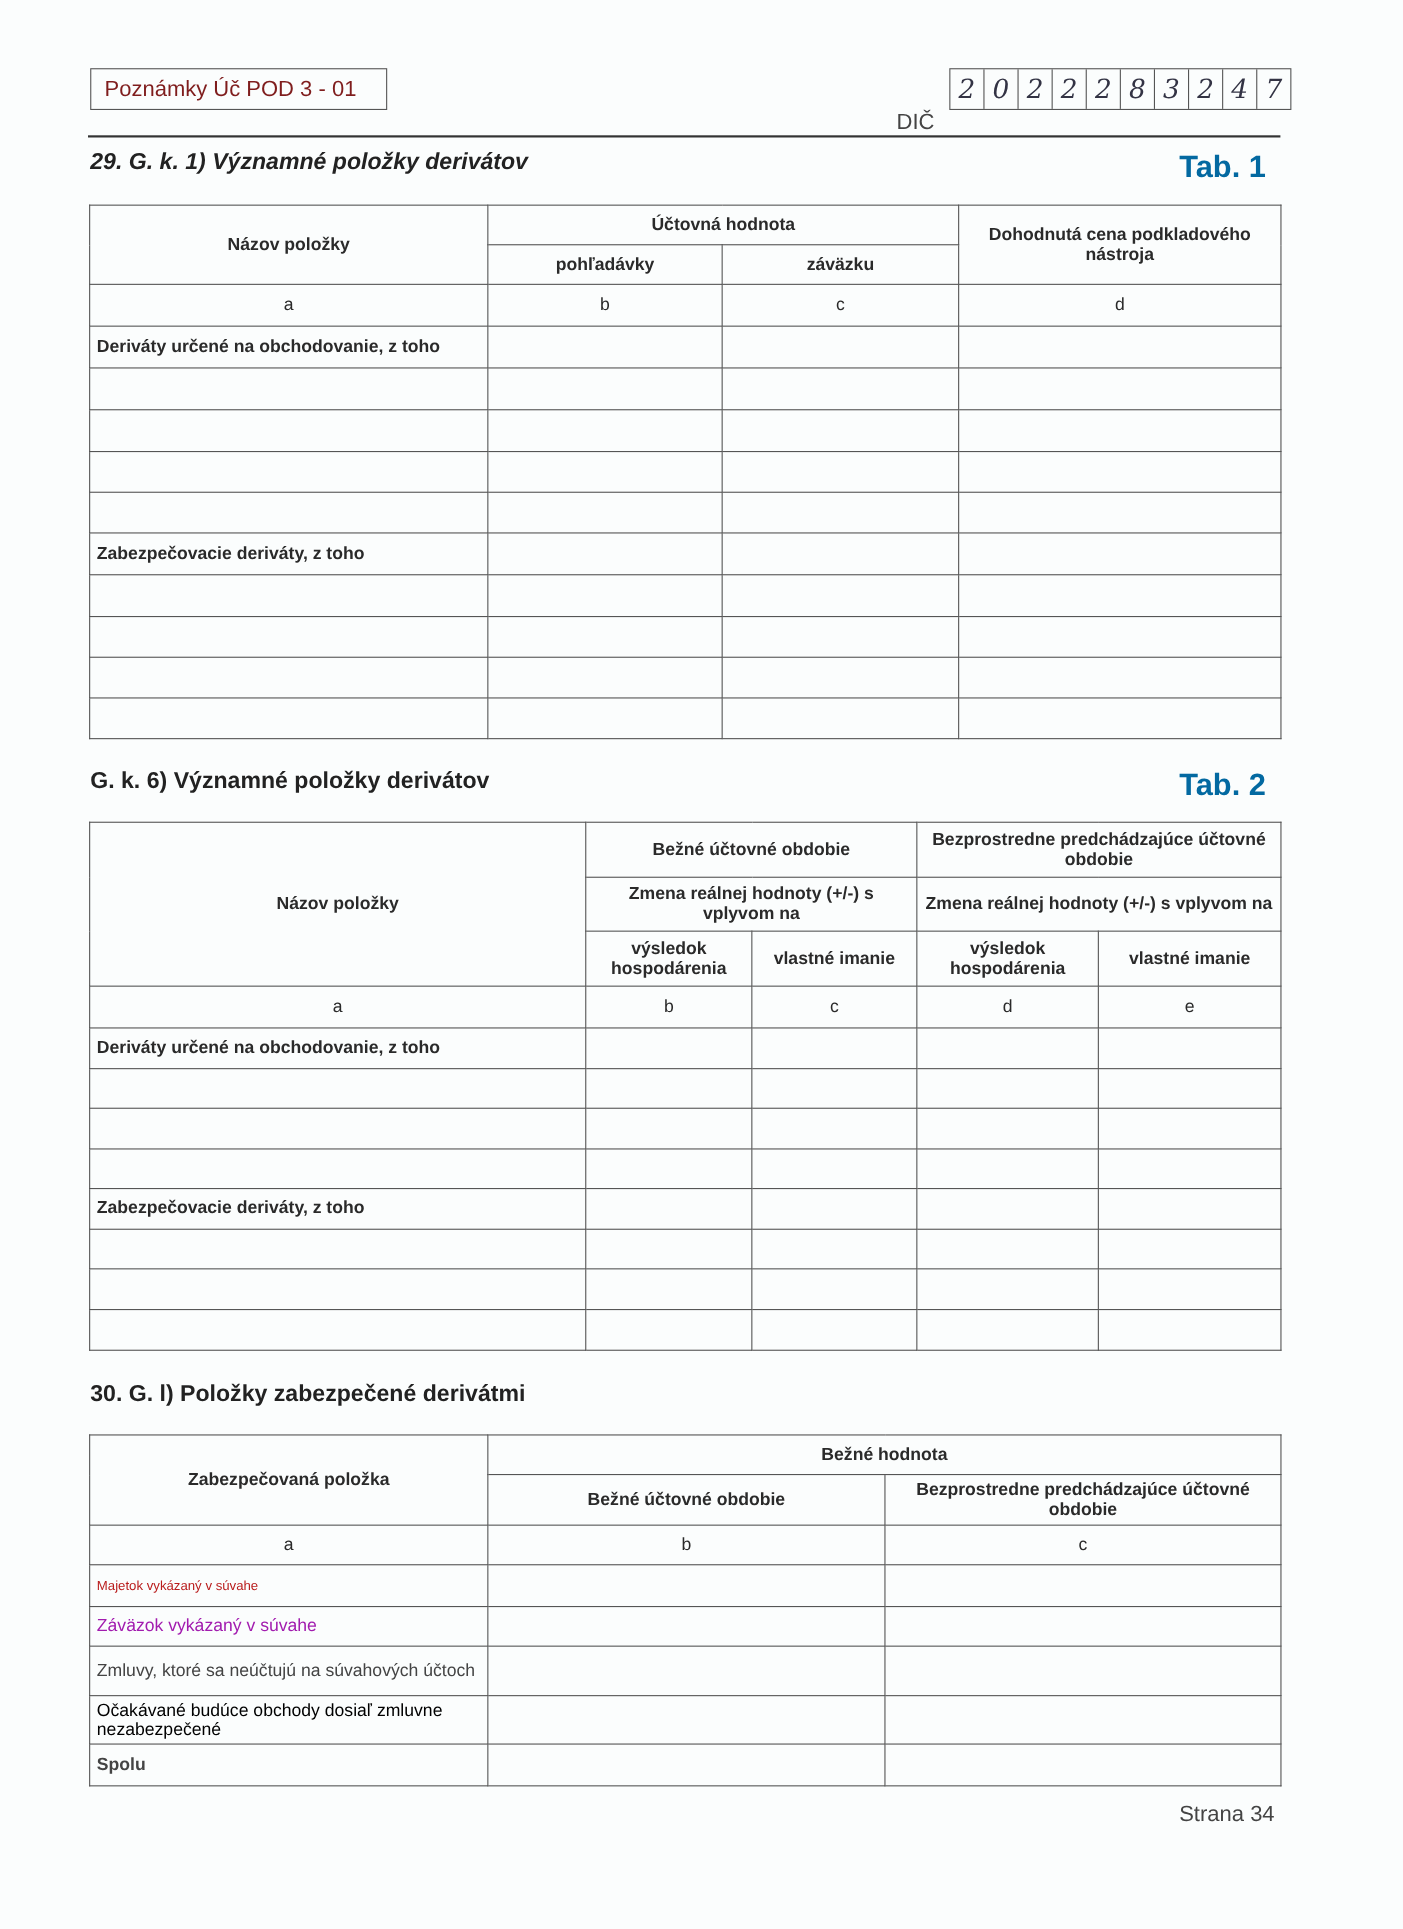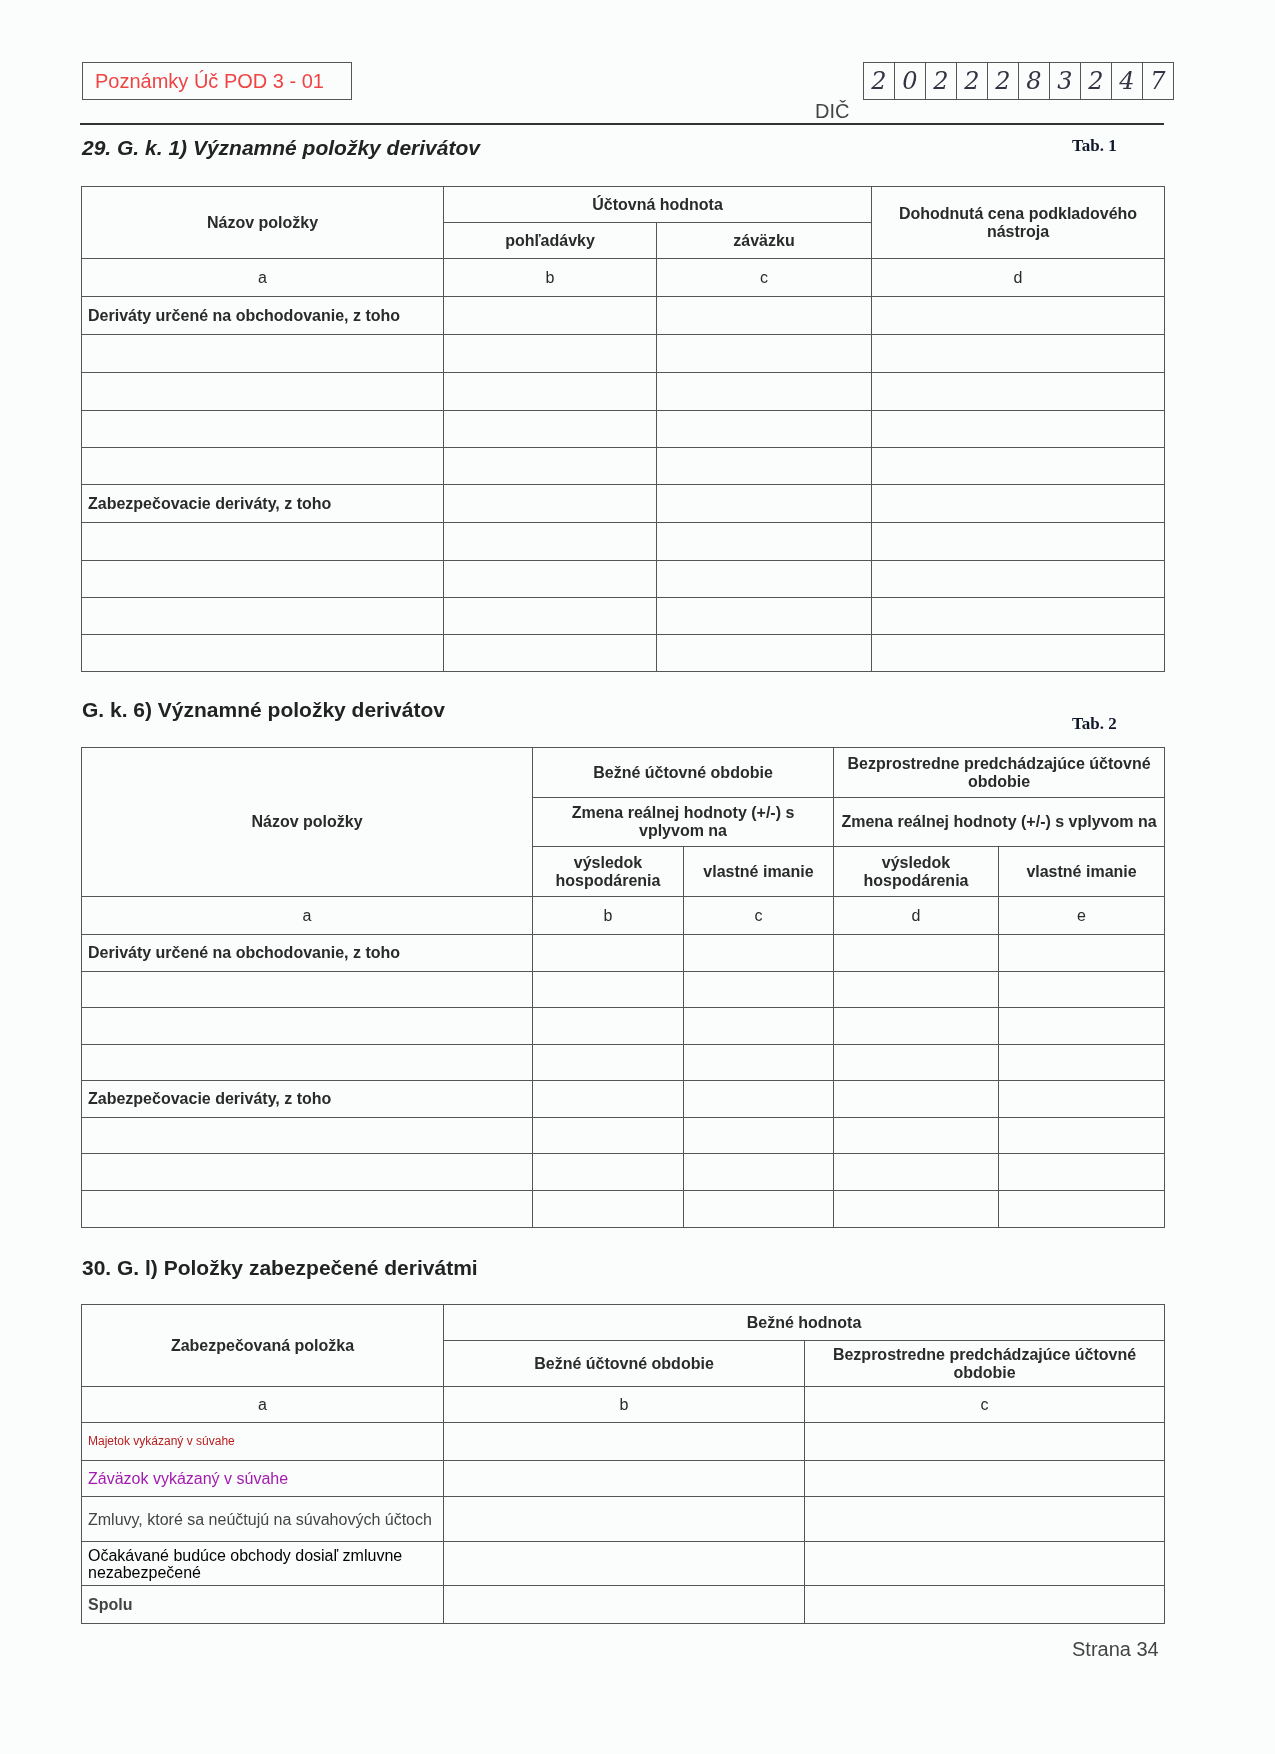--- a/index.html
+++ b/index.html
@@ -1,25 +1,25 @@
 <!DOCTYPE html>
 <html><head>
 <meta charset="utf-8">
 <style>
   html,body{margin:0;padding:0;background:#fbfdfd;}
   body{width:1275px;height:1754px;position:relative;overflow:hidden;font-family:"Liberation Sans",sans-serif;color:#2a2a2a;}
   .abs{position:absolute;}
-  .form-id{left:82px;top:62px;width:270px;height:38px;border:1px solid #555;box-sizing:border-box;font-size:20px;line-height:36px;padding-left:12px;color:#ef4444;}
+  .form-id{left:82px;top:62px;width:270px;height:38px;border:1px solid #555;box-sizing:border-box;font-size:20px;line-height:36px;padding-left:12px;color:#7f1d1d;}
   .dic-label{left:815px;top:68px;font-size:20px;color:#444;margin-top:32px;}
   .dic-boxes{left:863px;top:62px;height:38px;display:flex;border:1px solid #555;box-sizing:border-box;}
   .dic-box{width:30px;height:36px;border-right:1px solid #555;font-family:"DejaVu Serif",serif;font-style:italic;font-size:24px;text-align:center;line-height:36px;color:#334;}
   .dic-box:last-child{border-right:none;}
   .rule{left:80px;top:123px;width:1084px;height:0;border-top:2px solid #333;}
   .heading{font-size:21px;font-weight:bold;color:#222;}
-  .tabno{font-size:17px;font-weight:bold;color:#0f172a;font-family:Liberation Serif, serif;}
+  .tabno{font-size:28px;font-weight:bold;color:#0369a1;}
   table.grid{position:absolute;border-collapse:collapse;table-layout:fixed;}
   table.grid td{border:1px solid #555;font-size:16px;padding:0 6px;box-sizing:border-box;vertical-align:middle;}
   .c{text-align:center;}
   .b{font-weight:bold;}
   .thick td{border-bottom:3px solid #333;}
   .pagenum{left:1072px;top:1638px;font-size:20px;color:#444;}
 </style>
 </head>
 <body>
 
@@ -124,21 +124,21 @@
       <tr style="height: 37px;">
         <td></td>
         <td></td>
         <td></td>
         <td></td>
       </tr>
     </tbody>
 </table>
 
 <div class="abs heading" style="left:82px;top:698px;">G. k. 6) Významné položky derivátov</div>
-<div class="abs tabno" style="left:1072px;top:698px;margin-top:16px;">Tab. 2</div>
+<div class="abs tabno" style="left:1072px;top:698px;">Tab. 2</div>
 
 <table class="grid" style="left:81px;top:747px;width:1083px;">
   <colgroup>
       <col style="width:451px">
       <col style="width:151px">
       <col style="width:150px">
       <col style="width:165px">
       <col style="width:166px">
     </colgroup>
   <tbody>

